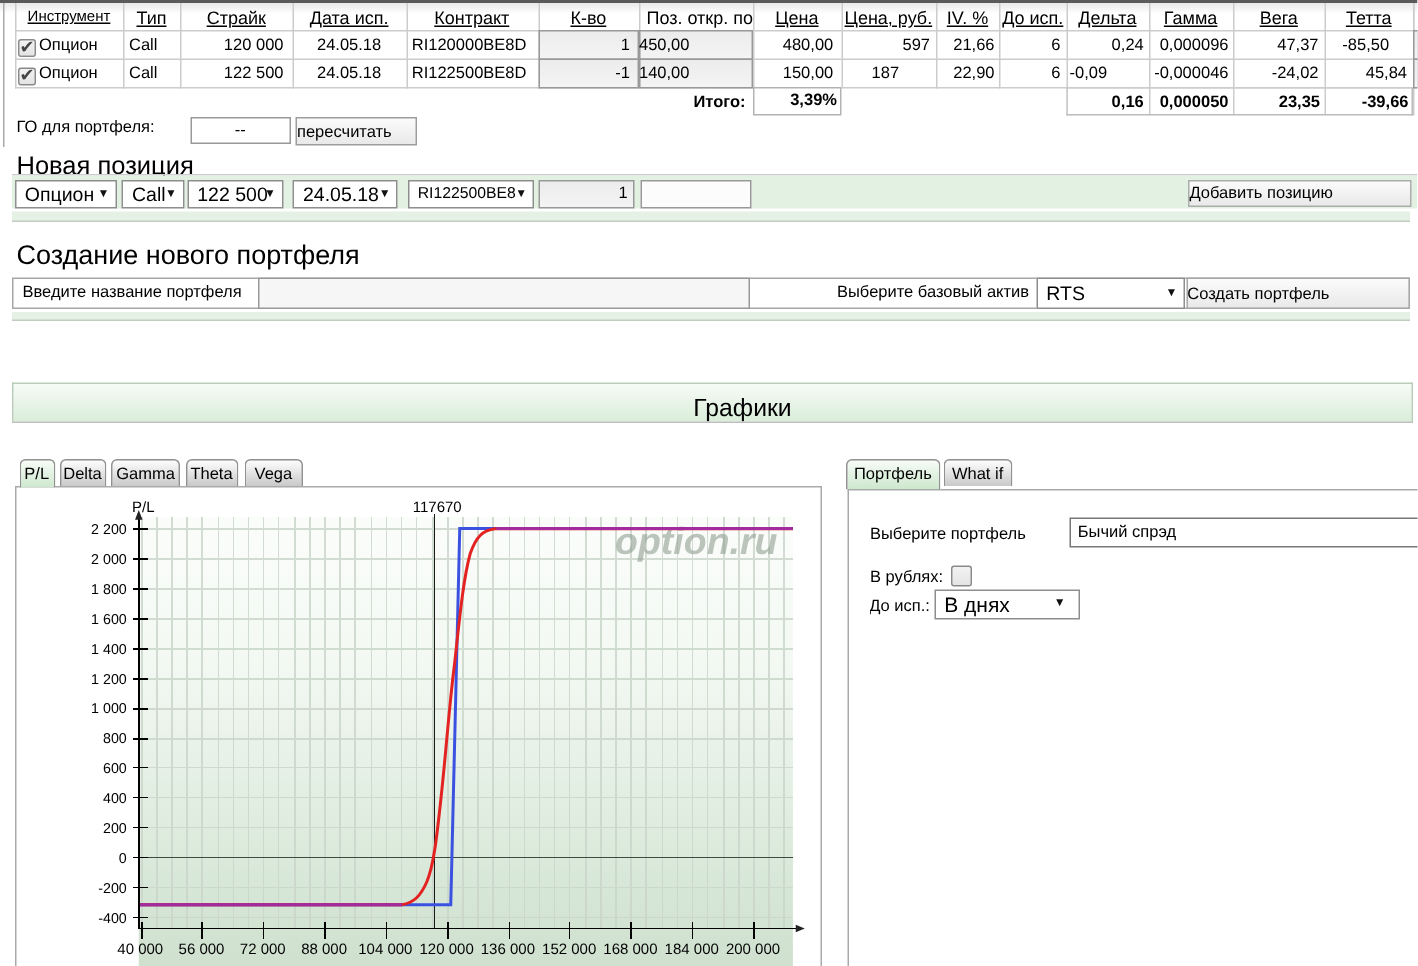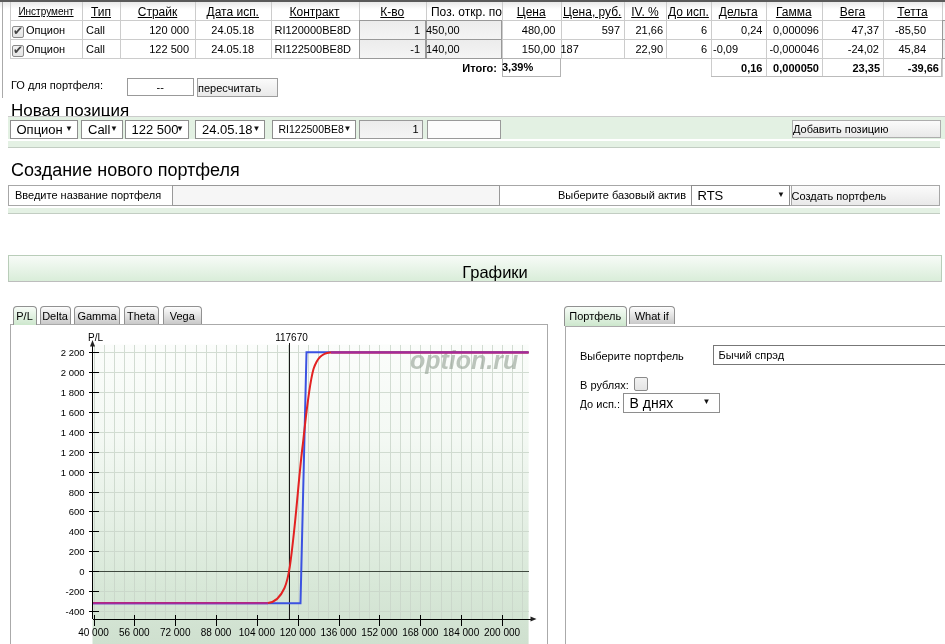--- a/index.html
+++ b/index.html
@@ -76,38 +76,38 @@
 <div class="cell" style="left:765.5px;top:20.5px;width:56.5px;height:19.0px;line-height:19.0px;padding-right:3px;text-align:right">0,000096</div>
 <div class="cell" style="left:822px;top:20.5px;width:61px;height:19.0px;line-height:19.0px;padding-right:4px;text-align:right">47,37</div>
 <div class="cell" style="left:883px;top:20.5px;width:59px;height:19.0px;line-height:19.0px;padding-right:4px;text-align:center">-85,50</div>
 <div class="cell" style="left:82px;top:39.5px;width:38px;height:19.0px;line-height:19.0px;padding-left:4px;text-align:left">Call</div>
 <div class="cell" style="left:120px;top:39.5px;width:75px;height:19.0px;line-height:19.0px;padding-right:6px;text-align:right">122 500</div>
 <div class="cell" style="left:195px;top:39.5px;width:75.5px;height:19.0px;line-height:19.0px;text-align:center">24.05.18</div>
 <div class="cell" style="left:270.5px;top:39.5px;width:88.0px;height:19.0px;line-height:19.0px;padding-left:4px;text-align:left">RI122500BE8D</div>
 <div class="cell" style="left:358.5px;top:39.5px;width:67.5px;height:19.0px;line-height:19.0px;padding-right:6px;text-align:right">-1</div>
 <div class="cell" style="left:426px;top:39.5px;width:76px;height:19.0px;line-height:19.0px;padding-right:6px;text-align:left">140,00</div>
 <div class="cell" style="left:502px;top:39.5px;width:58.5px;height:19.0px;line-height:19.0px;padding-right:5px;text-align:right">150,00</div>
-<div class="cell" style="left:560.5px;top:39.5px;width:63.5px;height:19.0px;line-height:19.0px;padding-right:4px;text-align:left">187</div>
+<div class="cell" style="left:560.5px;top:39.5px;width:63.5px;height:19.0px;line-height:19.0px;padding-right:4px;text-align:center">187</div>
 <div class="cell" style="left:624px;top:39.5px;width:42px;height:19.0px;line-height:19.0px;padding-right:3px;text-align:right">22,90</div>
 <div class="cell" style="left:666px;top:39.5px;width:45px;height:19.0px;line-height:19.0px;padding-right:4px;text-align:right">6</div>
 <div class="cell" style="left:713px;top:39.5px;width:54.5px;height:19.0px;line-height:19.0px;padding-right:3px;">-0,09</div>
 <div class="cell" style="left:765.5px;top:39.5px;width:56.5px;height:19.0px;line-height:19.0px;padding-right:3px;text-align:right">-0,000046</div>
 <div class="cell" style="left:822px;top:39.5px;width:61px;height:19.0px;line-height:19.0px;padding-right:4px;text-align:right">-24,02</div>
-<div class="cell" style="left:883px;top:39.5px;width:59px;height:19.0px;line-height:19.0px;padding-right:16px;text-align:right">45,84</div>
+<div class="cell" style="left:883px;top:39.5px;width:59px;height:19.0px;line-height:19.0px;padding-right:4px;text-align:right">45,84</div>
 <div class="cb" style="left:12px;top:25.5px">
     <span style="position:absolute;left:0px;top:-3px;font-size:12px;color:#444">✔</span>
   </div>
 <div class="cell" style="left:26px;top:20.5px;height:19.0px;line-height:19.0px">Опцион</div>
 <div class="cb" style="left:12px;top:44.5px">
     <span style="position:absolute;left:0px;top:-3px;font-size:12px;color:#444">✔</span>
   </div>
 <div class="cell" style="left:26px;top:39.5px;height:19.0px;line-height:19.0px">Опцион</div>
 <div class="cell bold" style="left:426px;top:58.5px;width:71px;height:18px;line-height:18px;text-align:right">Итого:</div>
 <div class="a" style="left:502px;top:58.0px;width:58.5px;height:18.5px;border:1px solid #b3b3b3;background:#fff"></div>
-<div class="cell bold" style="left:502px;top:58.5px;width:56px;height:17px;line-height:17px;text-align:left">3,39%</div>
+<div class="cell bold" style="left:502px;top:58.5px;width:56px;height:17px;line-height:17px;text-align:right">3,39%</div>
 <div class="a" style="left:711px;top:58.0px;width:231px;height:18.5px;border:1px solid #bbb;border-top:1px solid #ccc"></div>
 <div class="vl" style="left:711px;top:58.5px;height:17.5px"></div>
 <div class="cell bold" style="left:711px;top:58.5px;width:51.5px;height:18px;line-height:18px;text-align:right">0,16</div>
 <div class="vl" style="left:765.5px;top:58.5px;height:17.5px"></div>
 <div class="cell bold" style="left:765.5px;top:58.5px;width:53.5px;height:18px;line-height:18px;text-align:right">0,000050</div>
 <div class="vl" style="left:822px;top:58.5px;height:17.5px"></div>
 <div class="cell bold" style="left:822px;top:58.5px;width:58px;height:18px;line-height:18px;text-align:right">23,35</div>
 <div class="vl" style="left:883px;top:58.5px;height:17.5px"></div>
 <div class="cell bold" style="left:883px;top:58.5px;width:56px;height:18px;line-height:18px;text-align:right">-39,66</div>
 <div class="cell" style="left:11px;top:79px;height:13px;line-height:13px">ГО для портфеля:</div>

